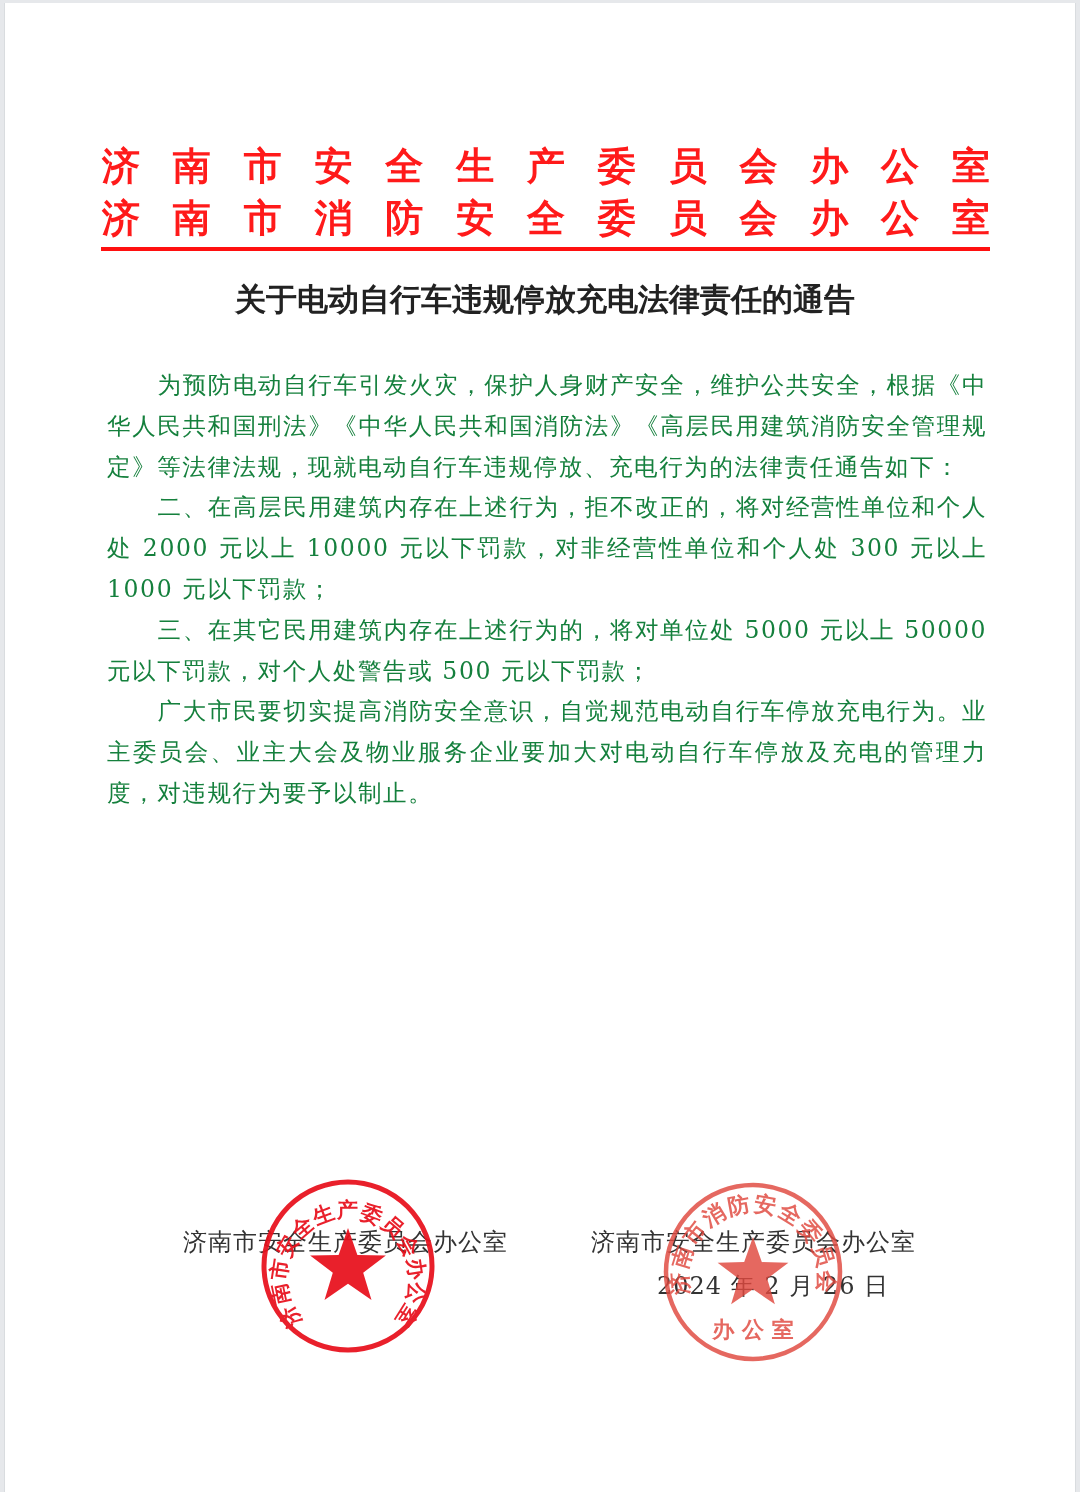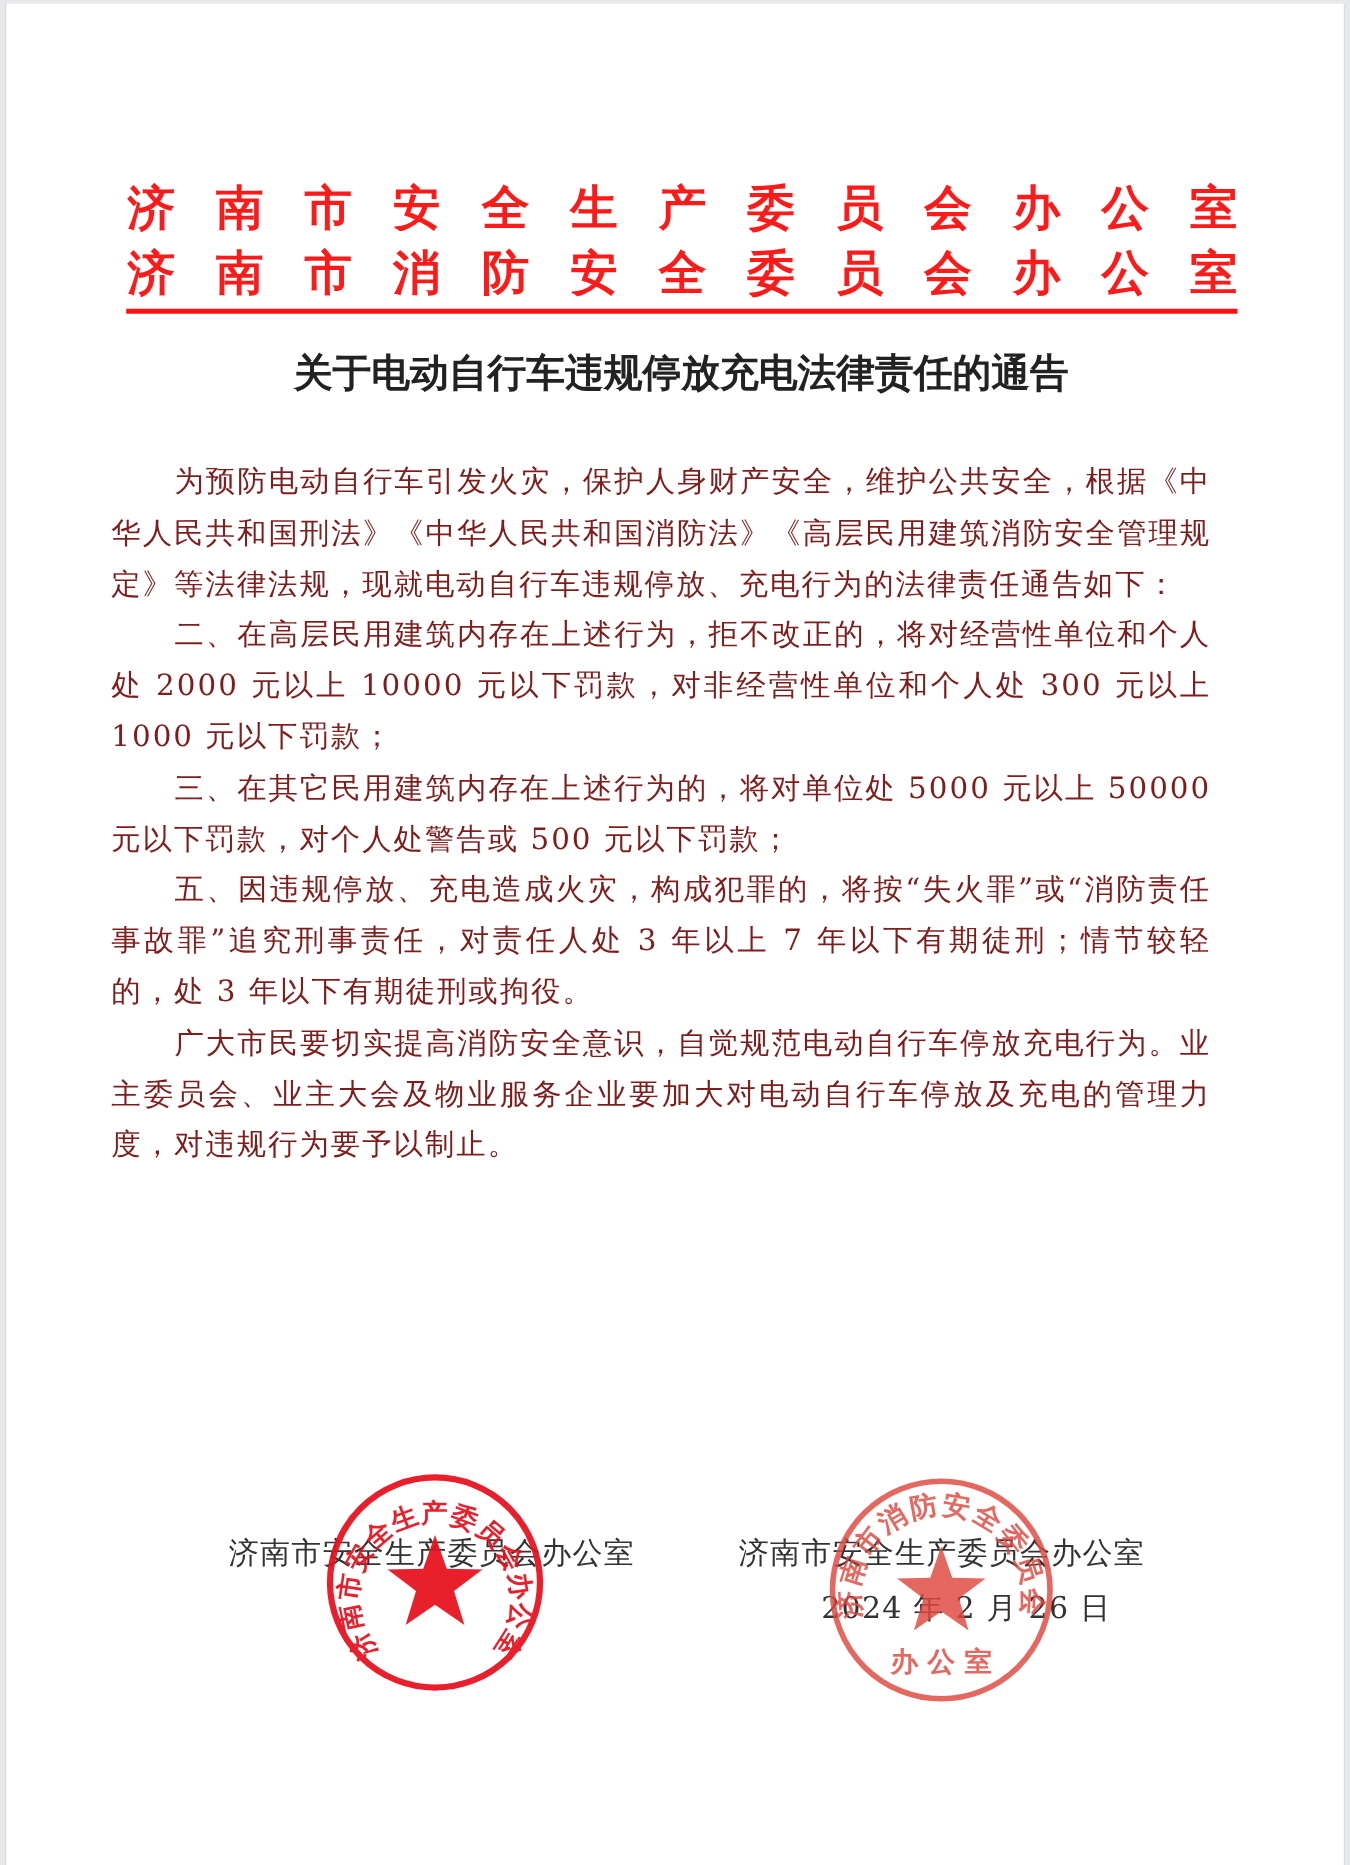--- a/index.html
+++ b/index.html
@@ -31,23 +31,23 @@
     background: #ff1010;
   }
   .doc-title {
     position: absolute; left: 0; top: 276px; width: 1080px;
     text-align: center;
     font-family: "DejaVu Serif", "Liberation Serif", serif;
     font-weight: bold; font-size: 31px; line-height: 40px;
     color: #222; letter-spacing: 0px;
   }
   .body-text {
-    position: absolute; left: 84px; top: 362px; width: 880px;
+    position: absolute; left: 102px; top: 362px; width: 880px;
     font-family: "DejaVu Serif", "Liberation Serif", serif;
-    font-size: 23.5px; line-height: 40.8px; color: #7f1d1d;
+    font-size: 23.5px; line-height: 40.8px; color: #15803d;
     letter-spacing: 1.6px;
     text-align: justify;
   }
   .body-text p { margin: 0; text-indent: 2.15em; }
   .sig {
     position: absolute;
     font-family: "DejaVu Serif", "Liberation Serif", serif;
     font-size: 24px; line-height: 30px; color: #333;
     letter-spacing: 1px; white-space: nowrap;
     z-index: 1;
@@ -97,21 +97,20 @@
   </div>
 
   <div class="red-rule"></div>
 
   <div class="doc-title">关于电动自行车违规停放充电法律责任的通告</div>
 
   <div class="body-text">
     <p>为预防电动自行车引发火灾，保护人身财产安全，维护公共安全，根据《中华人民共和国刑法》《中华人民共和国消防法》《高层民用建筑消防安全管理规定》等法律法规，现就电动自行车违规停放、充电行为的法律责任通告如下：</p>
     <p>二、在高层民用建筑内存在上述行为，拒不改正的，将对经营性单位和个人处 2000 元以上 10000 元以下罚款，对非经营性单位和个人处 300 元以上 1000 元以下罚款；</p>
     <p>三、在其它民用建筑内存在上述行为的，将对单位处 5000 元以上 50000 元以下罚款，对个人处警告或 500 元以下罚款；</p>
-    <p>五、因违规停放、充电造成火灾，构成犯罪的，将按“失火罪”或“消防责任事故罪”追究刑事责任，对责任人处 3 年以上 7 年以下有期徒刑；情节较轻的，处 3 年以下有期徒刑或拘役。</p>
     <p>广大市民要切实提高消防安全意识，自觉规范电动自行车停放充电行为。业主委员会、业主大会及物业服务企业要加大对电动自行车停放及充电的管理力度，对违规行为要予以制止。</p>
   </div>
 
   <div class="sig left-org">济南市安全生产委员会办公室</div>
   <div class="sig right-org">济南市安全生产委员会办公室</div>
   <div class="sig date">2024 年 2 月 26 日</div>
 
   <div class="stamp s1">
     <svg width="180" height="180" viewBox="0 0 180 180">
       <defs>

